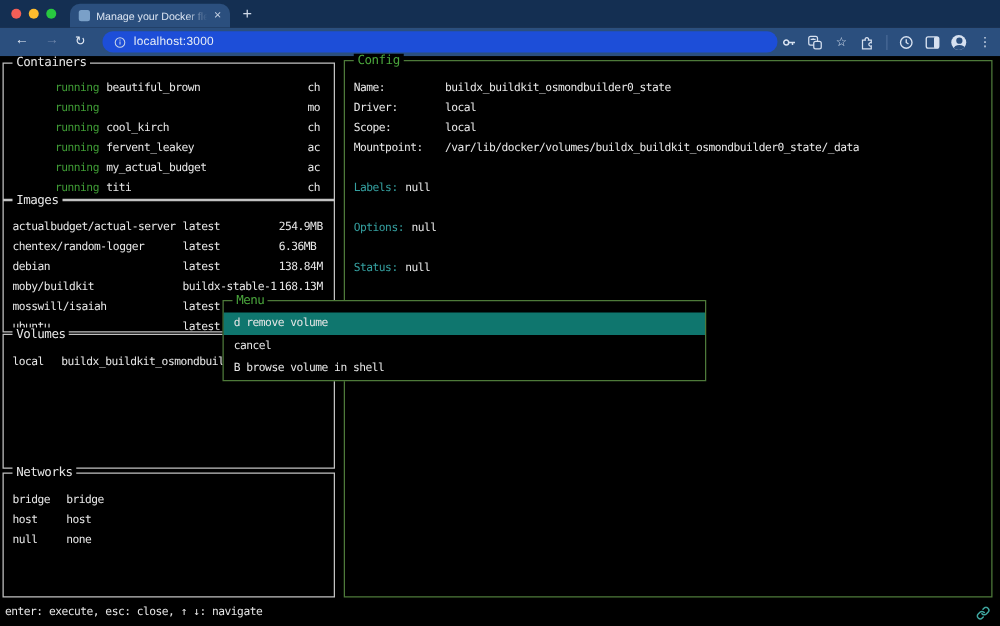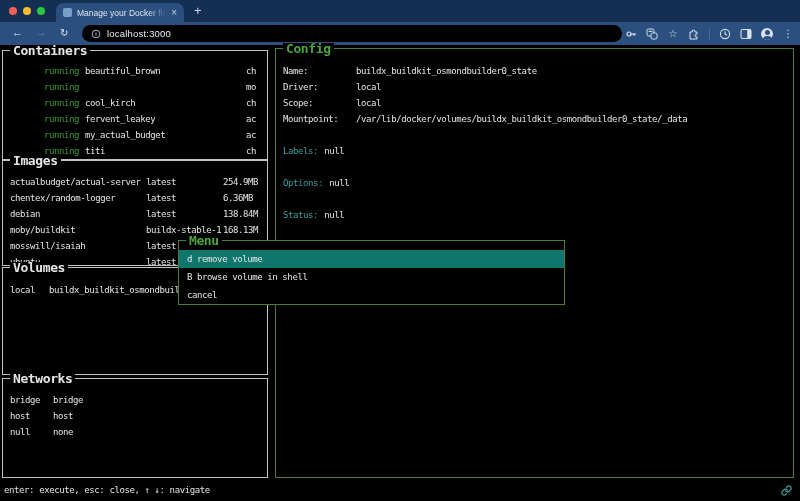--- a/index.html
+++ b/index.html
@@ -18,38 +18,38 @@
   .favicon{width:9px;height:9px;border-radius:2px;background:#7aa0c8;flex:0 0 auto;}
   .tab-title{font-size:8.5px;color:#dce5f2;white-space:nowrap;overflow:hidden;flex:1;
              -webkit-mask-image:linear-gradient(90deg,#000 80%,transparent);mask-image:linear-gradient(90deg,#000 80%,transparent);}
   .tab-close{font-size:10px;color:#c4d0e3;line-height:1;}
   .newtab{position:absolute;left:194px;top:3px;font-size:13px;color:#cfd9e8;}
   .toolbar{position:absolute;top:22px;left:0;width:800px;height:23px;background:#2b4f7e;}
   .navbtn{position:absolute;top:4px;font-size:11px;color:#e6edf7;}
   .nav-back{left:12px;}
   .nav-fwd{left:36px;color:#6e86aa;}
   .nav-reload{left:60px;font-size:10px;top:5px;}
-  .urlpill{position:absolute;left:82px;top:3px;width:540px;height:17px;background:#000000;border-radius:9px;
+  .urlpill{position:absolute;left:82px;top:3px;width:540px;height:17px;background:#1d4ed8;border-radius:9px;
            display:flex;align-items:center;gap:6px;padding:0 9px;box-sizing:border-box;}
   .info-ic{width:10px;height:10px;flex:0 0 auto;}
   .url-text{font-size:9.5px;color:#e8eef7;letter-spacing:.2px;}
   .right-icons{position:absolute;right:6px;top:0;height:23px;display:flex;align-items:center;gap:9px;}
   .ric{width:12px;height:12px;display:flex;align-items:center;justify-content:center;color:#d7e1f0;font-size:10px;}
   .sep{width:1px;height:12px;background:#4a6b97;}
   .avatar{width:12px;height:12px;border-radius:50%;background:#d7e1f0;overflow:hidden;position:relative;}
   .avatar:before{content:"";position:absolute;left:3.5px;top:2px;width:5px;height:5px;border-radius:50%;background:#2b4f7e;}
   .avatar:after{content:"";position:absolute;left:1.5px;top:8px;width:9px;height:6px;border-radius:50%;background:#2b4f7e;}
 
   
   .terminal{position:absolute;top:45px;left:0;width:800px;height:456px;background:#000;
             color:#e6e6e6;font-size:9px;letter-spacing:-0.4px;}
   .panel{position:absolute;border:1px solid #c2c2c2;box-sizing:border-box;background:#000;}
   .panel.green-b{border-color:#4e7a3a;}
-  .ptitle{position:absolute;top:-6px;left:7px;background:#000;padding:0 3px;font-weight:bold;
-          color:#e6e6e6;font-size:13px;line-height:11px;z-index:2;text-align:center;}
+  .ptitle{position:absolute;top:-6px;left:7px;background:#000;padding:0 3px;font-weight:normal;
+          color:#e6e6e6;font-size:10px;line-height:11px;z-index:2;text-align:center;}
   .ptitle.green-t{color:#4aa53c;}
   .pbody{position:absolute;left:0;top:0;right:0;bottom:0;overflow:hidden;}
   .row{position:relative;height:16px;line-height:16px;white-space:nowrap;}
   .mrow{position:relative;height:18px;line-height:18px;white-space:nowrap;padding-left:8px;}
   .c1{position:absolute;left:7px;} .c2{position:absolute;left:82px;} .c3{position:absolute;left:243px;}
   .i1{position:absolute;left:7px;} .i2{position:absolute;left:143px;} .i3{position:absolute;left:220px;}
   .v1{position:absolute;left:7px;} .v2{position:absolute;left:46px;}
   .n1{position:absolute;left:7px;} .n2{position:absolute;left:50px;}
   .f-label{position:absolute;left:7px;font-weight:normal;}
   .f-value{position:absolute;left:80px;}
@@ -268,22 +268,22 @@
       <div class="xrow">
         <span class="x-label">Status:</span><span class="x-value">null</span>
       </div>
     </div>
   </div>
 
   <div class="menu">
     <span class="ptitle green-t">Menu</span>
     <div class="menu-body">
       <div class="mrow selected">d remove volume</div>
+      <div class="mrow">cancel</div>
       <div class="mrow">B browse volume in shell</div>
-      <div class="mrow">cancel</div>
     </div>
   </div>
 
   <div class="statusbar">enter: execute, esc: close, ↑ ↓: navigate</div>
   <svg class="link-ic" width="11" height="11" viewBox="0 0 24 24">
     <path d="M10 13a5 5 0 0 0 7.54.54l3-3a5 5 0 0 0-7.07-7.07l-1.72 1.71" fill="none" stroke="#3fa7a0" stroke-width="2.6" stroke-linecap="round"></path>
     <path d="M14 11a5 5 0 0 0-7.54-.54l-3 3a5 5 0 0 0 7.07 7.07l1.71-1.71" fill="none" stroke="#3fa7a0" stroke-width="2.6" stroke-linecap="round"></path>
   </svg>
 
 </div>

